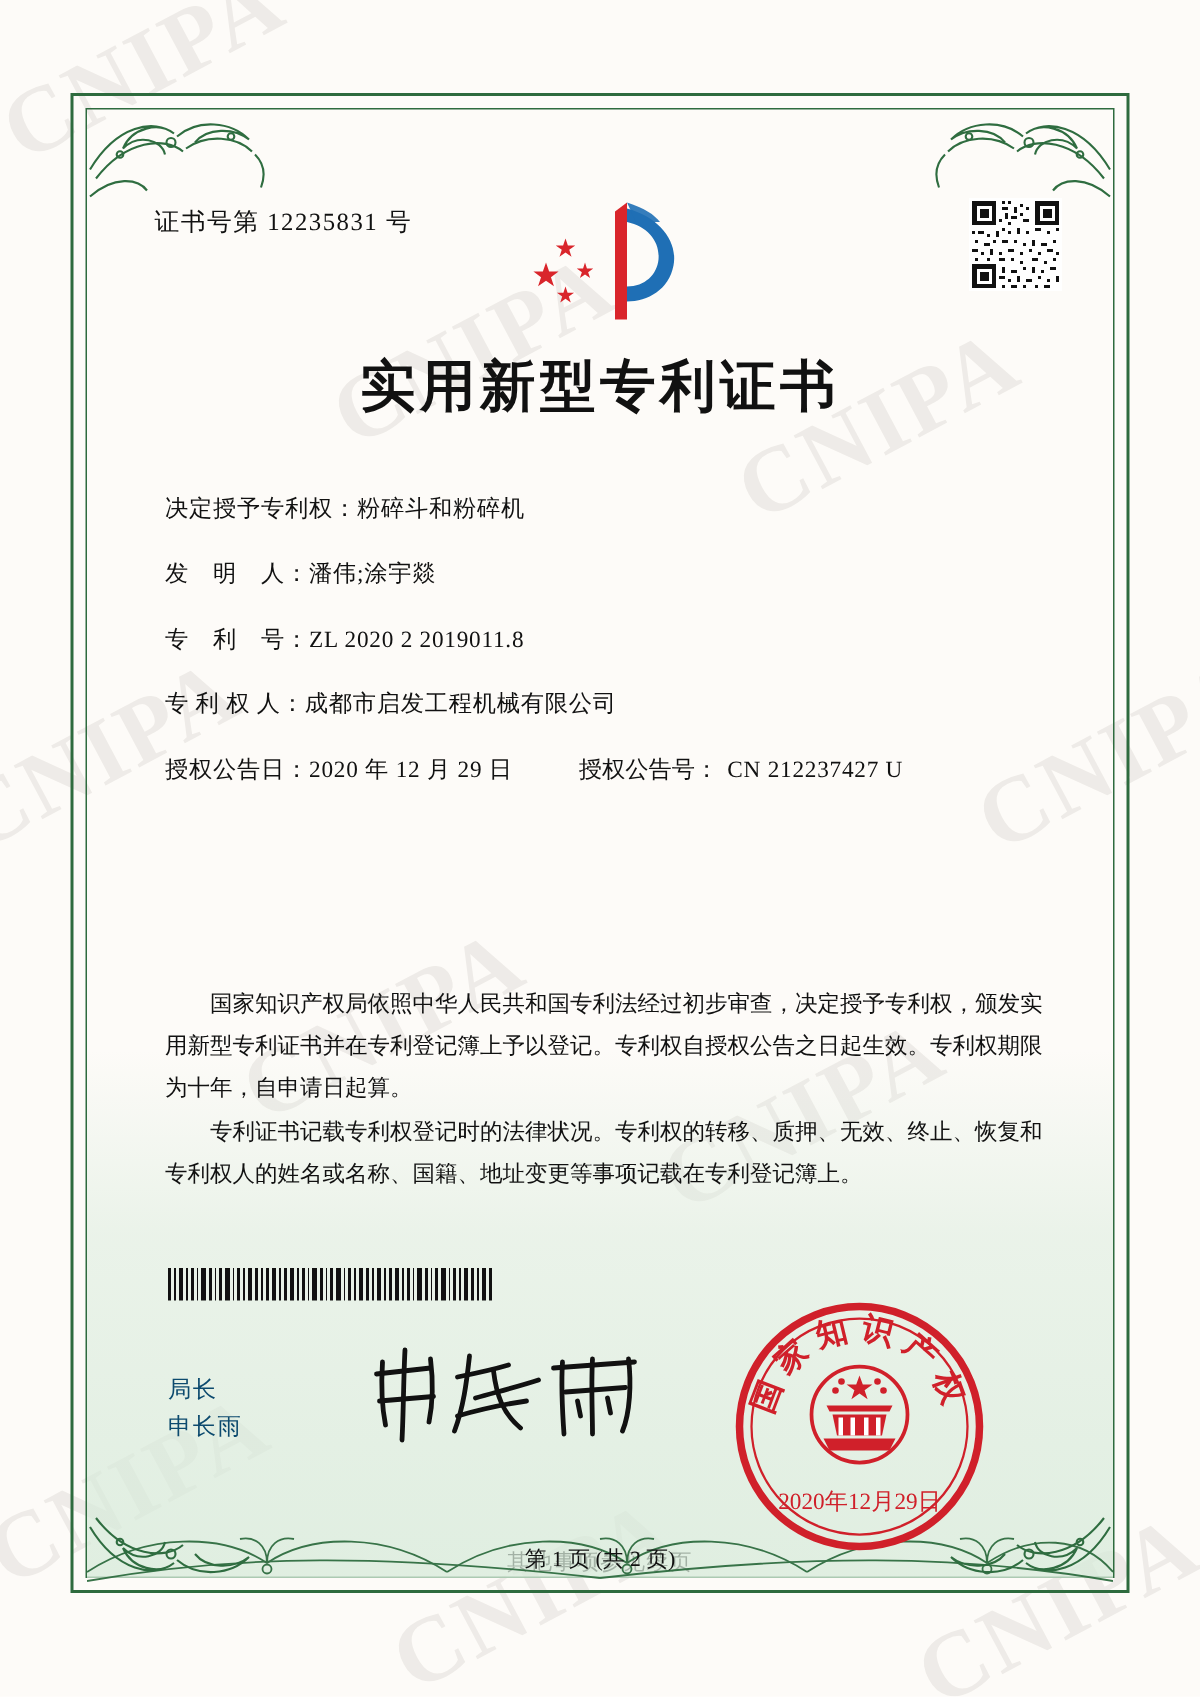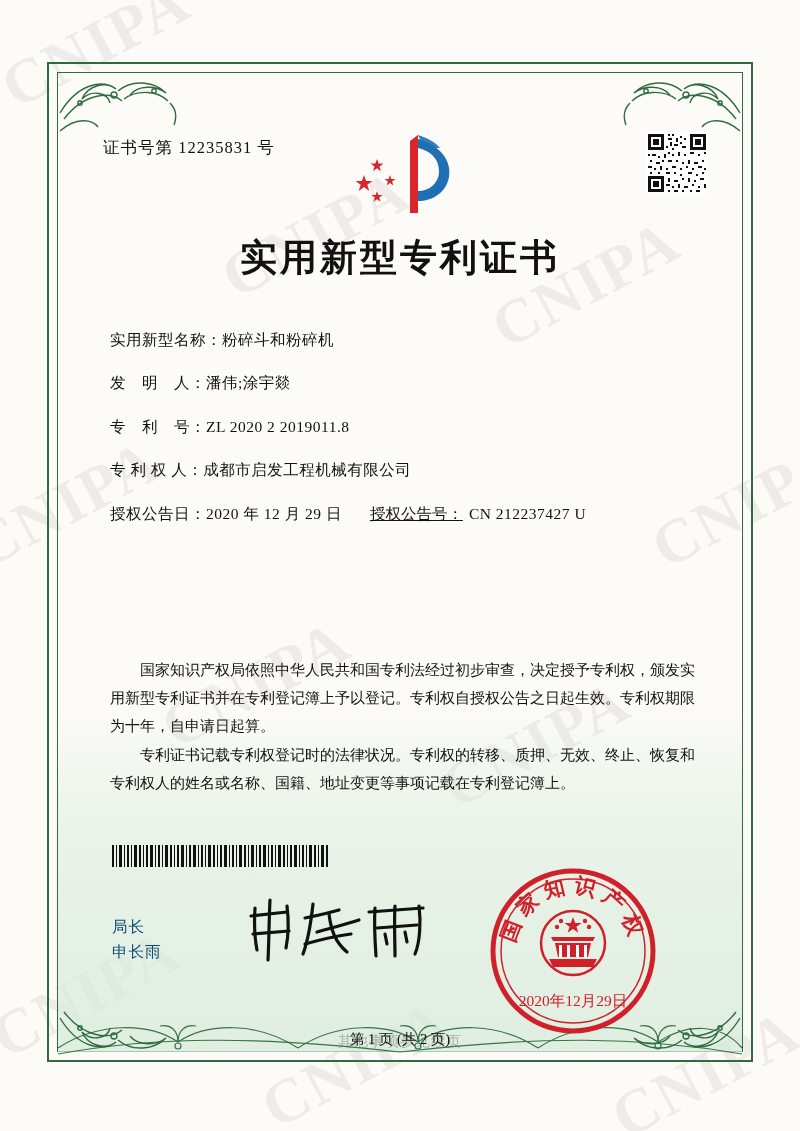--- a/index.html
+++ b/index.html
@@ -155,23 +155,22 @@
     letter-spacing: .5px;
   }
   .row .val {
     flex: 1 1 auto;
     letter-spacing: .5px;
   }
   .row.inline-two .val {
     flex: 0 0 auto;
   }
   .row .lab2 {
-    margin-left: 28px;
+    margin-left: 44px;
     white-space: pre;
-    text-decoration: underline;
   }
 
   
   .paras {
     position: absolute;
     left: 110px;
     top: 657px;
     width: 585px;
     font-size: 15px;
     color: #111;
@@ -430,21 +429,21 @@
         <rect x="44" y="58" width="2" height="2"></rect>
           <rect x="50" y="58" width="4" height="2"></rect>
       </g>
     </svg>
   </div>
 
   <div class="doc-title">实用新型专利证书</div>
 
   <div class="fields">
     <div class="row">
-      <span class="lab">实用新型名称：</span>
+      <span class="lab">决定授予专利权：</span>
       <span class="val">粉碎斗和粉碎机</span>
     </div>
     <div class="row">
       <span class="lab">发　明　人：</span>
       <span class="val">潘伟;涂宇燚</span>
     </div>
     <div class="row">
       <span class="lab">专　利　号：</span>
       <span class="val">ZL 2020 2 2019011.8</span>
     </div>

